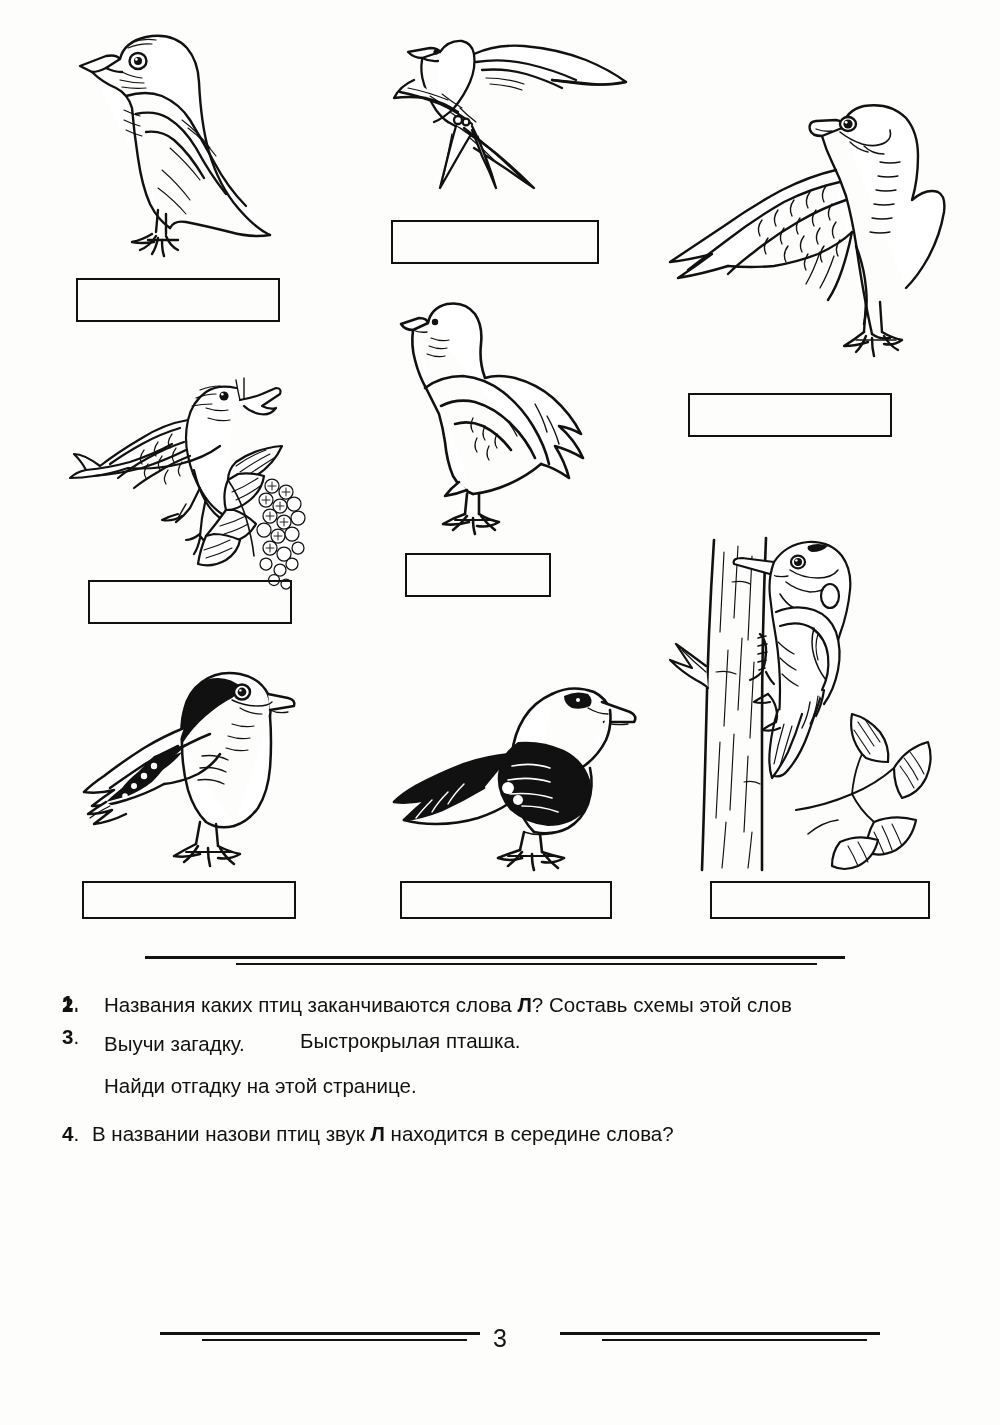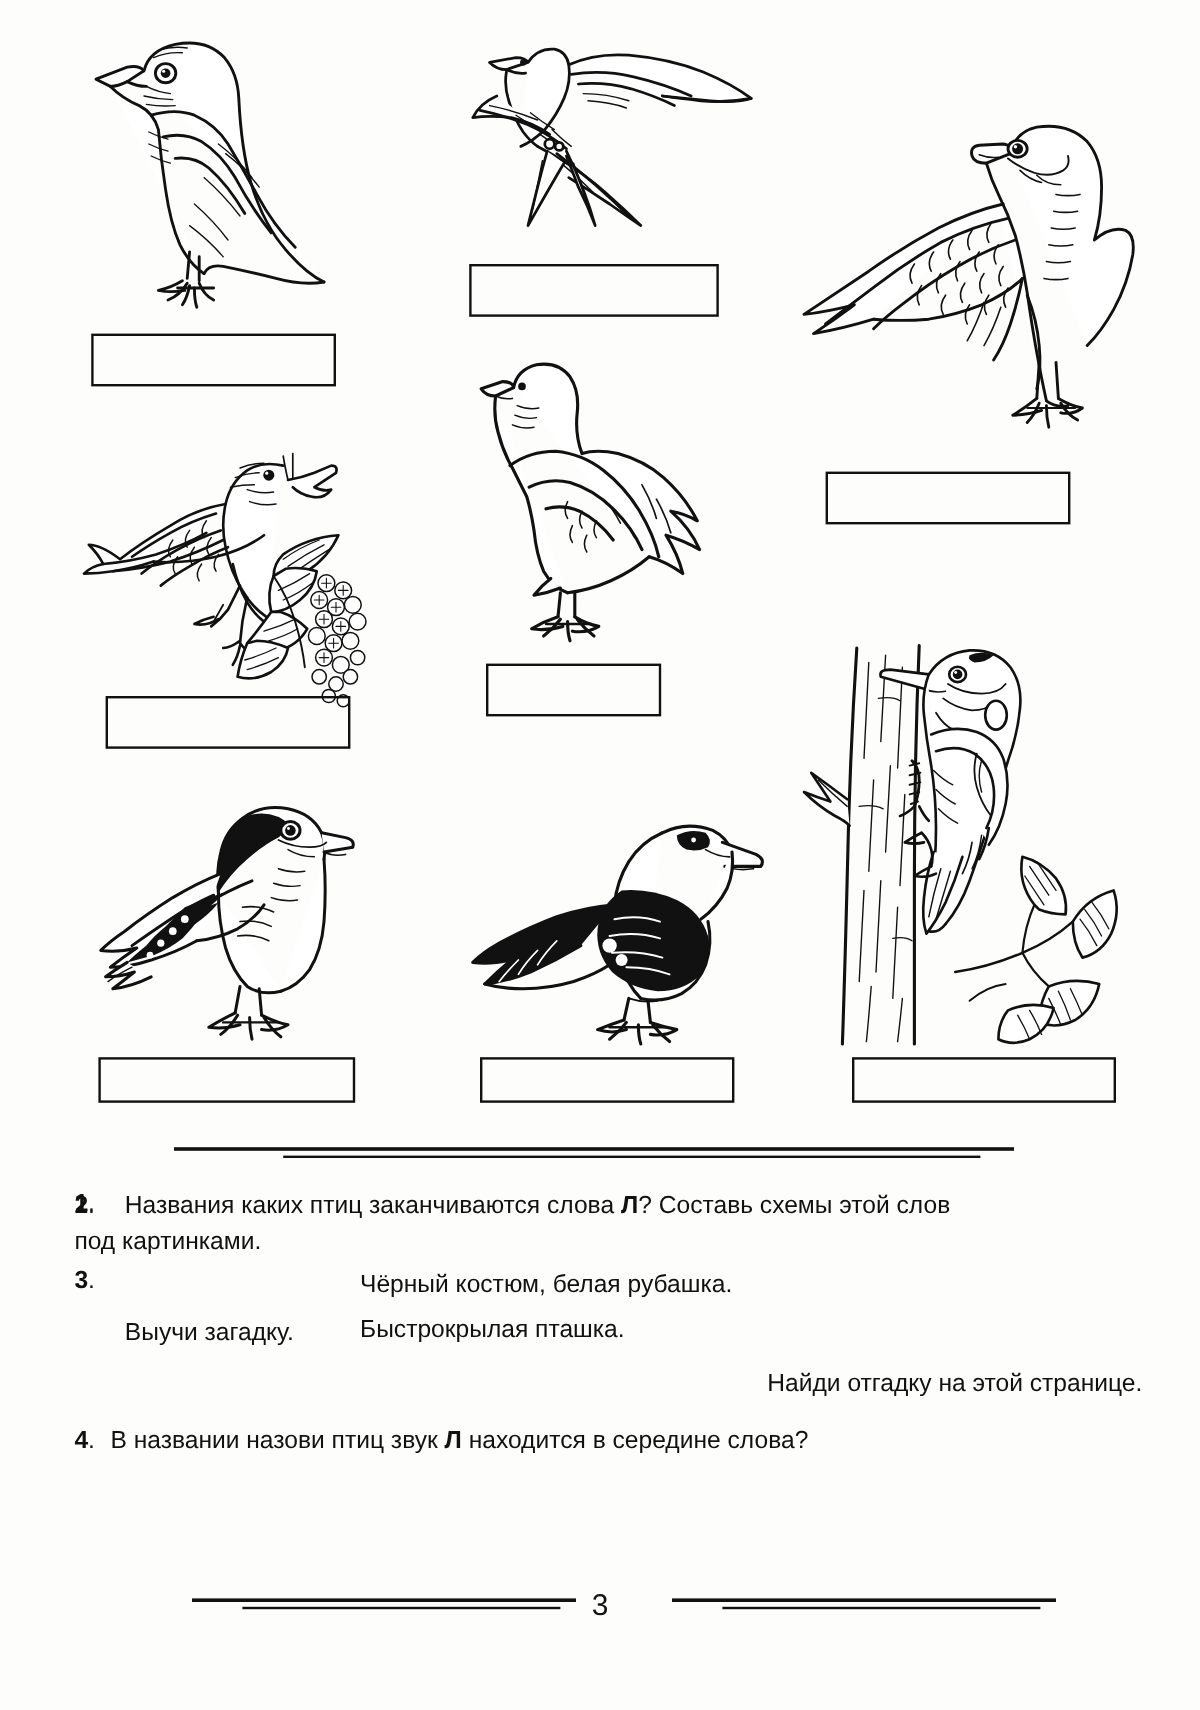--- a/index.html
+++ b/index.html
@@ -84,21 +84,20 @@
   }
   .riddle-lines {
     flex: 1 1 auto;
   }
   .riddle-lines div { line-height: 37px; }
 
   .find-line {
     padding-left: 42px;
     margin-top: 12px;
     margin-bottom: 8px;
-    text-align: right;
   }
   .task4 { padding-left: 30px; margin-top: 18px; }
   .task4 .num { left: 0; }
 
   
   .footer {
     position: absolute;
     left: 0;
     top: 1318px;
     width: 1000px;
@@ -619,29 +618,27 @@
 
   <div class="tasks">
 
     <div class="task">
       <span class="num"><span>1</span><span class="dot">.</span></span>
     </div>
 
     <div class="task">
       <span class="num"><span>2</span><span class="dot">.</span></span>
       <span class="task-body"><span>Названия каких птиц заканчиваются слова </span><span class="bold-letter">Л</span><span>? Составь схемы этой слов</span></span>
-      <span class="task-body" style="margin-left:-42px;">под картинками.</span>
     </div>
 
     <div class="task">
       <span class="num"><span>3</span><span class="dot">.</span></span>
       <div class="riddle-wrap">
         <div class="riddle-lead">Выучи загадку.</div>
         <div class="riddle-lines">
-          <div>Чёрный костюм, белая рубашка.</div>
           <div>Быстрокрылая пташка.</div>
         </div>
       </div>
     </div>
 
     <div class="find-line">Найди отгадку на этой странице.</div>
 
     <div class="task task4">
       <span class="num"><span>4</span><span class="dot">.</span></span>
       <span class="task-body"><span>В названии назови птиц звук </span><span class="bold-letter">Л</span><span> находится в середине слова?</span></span>

